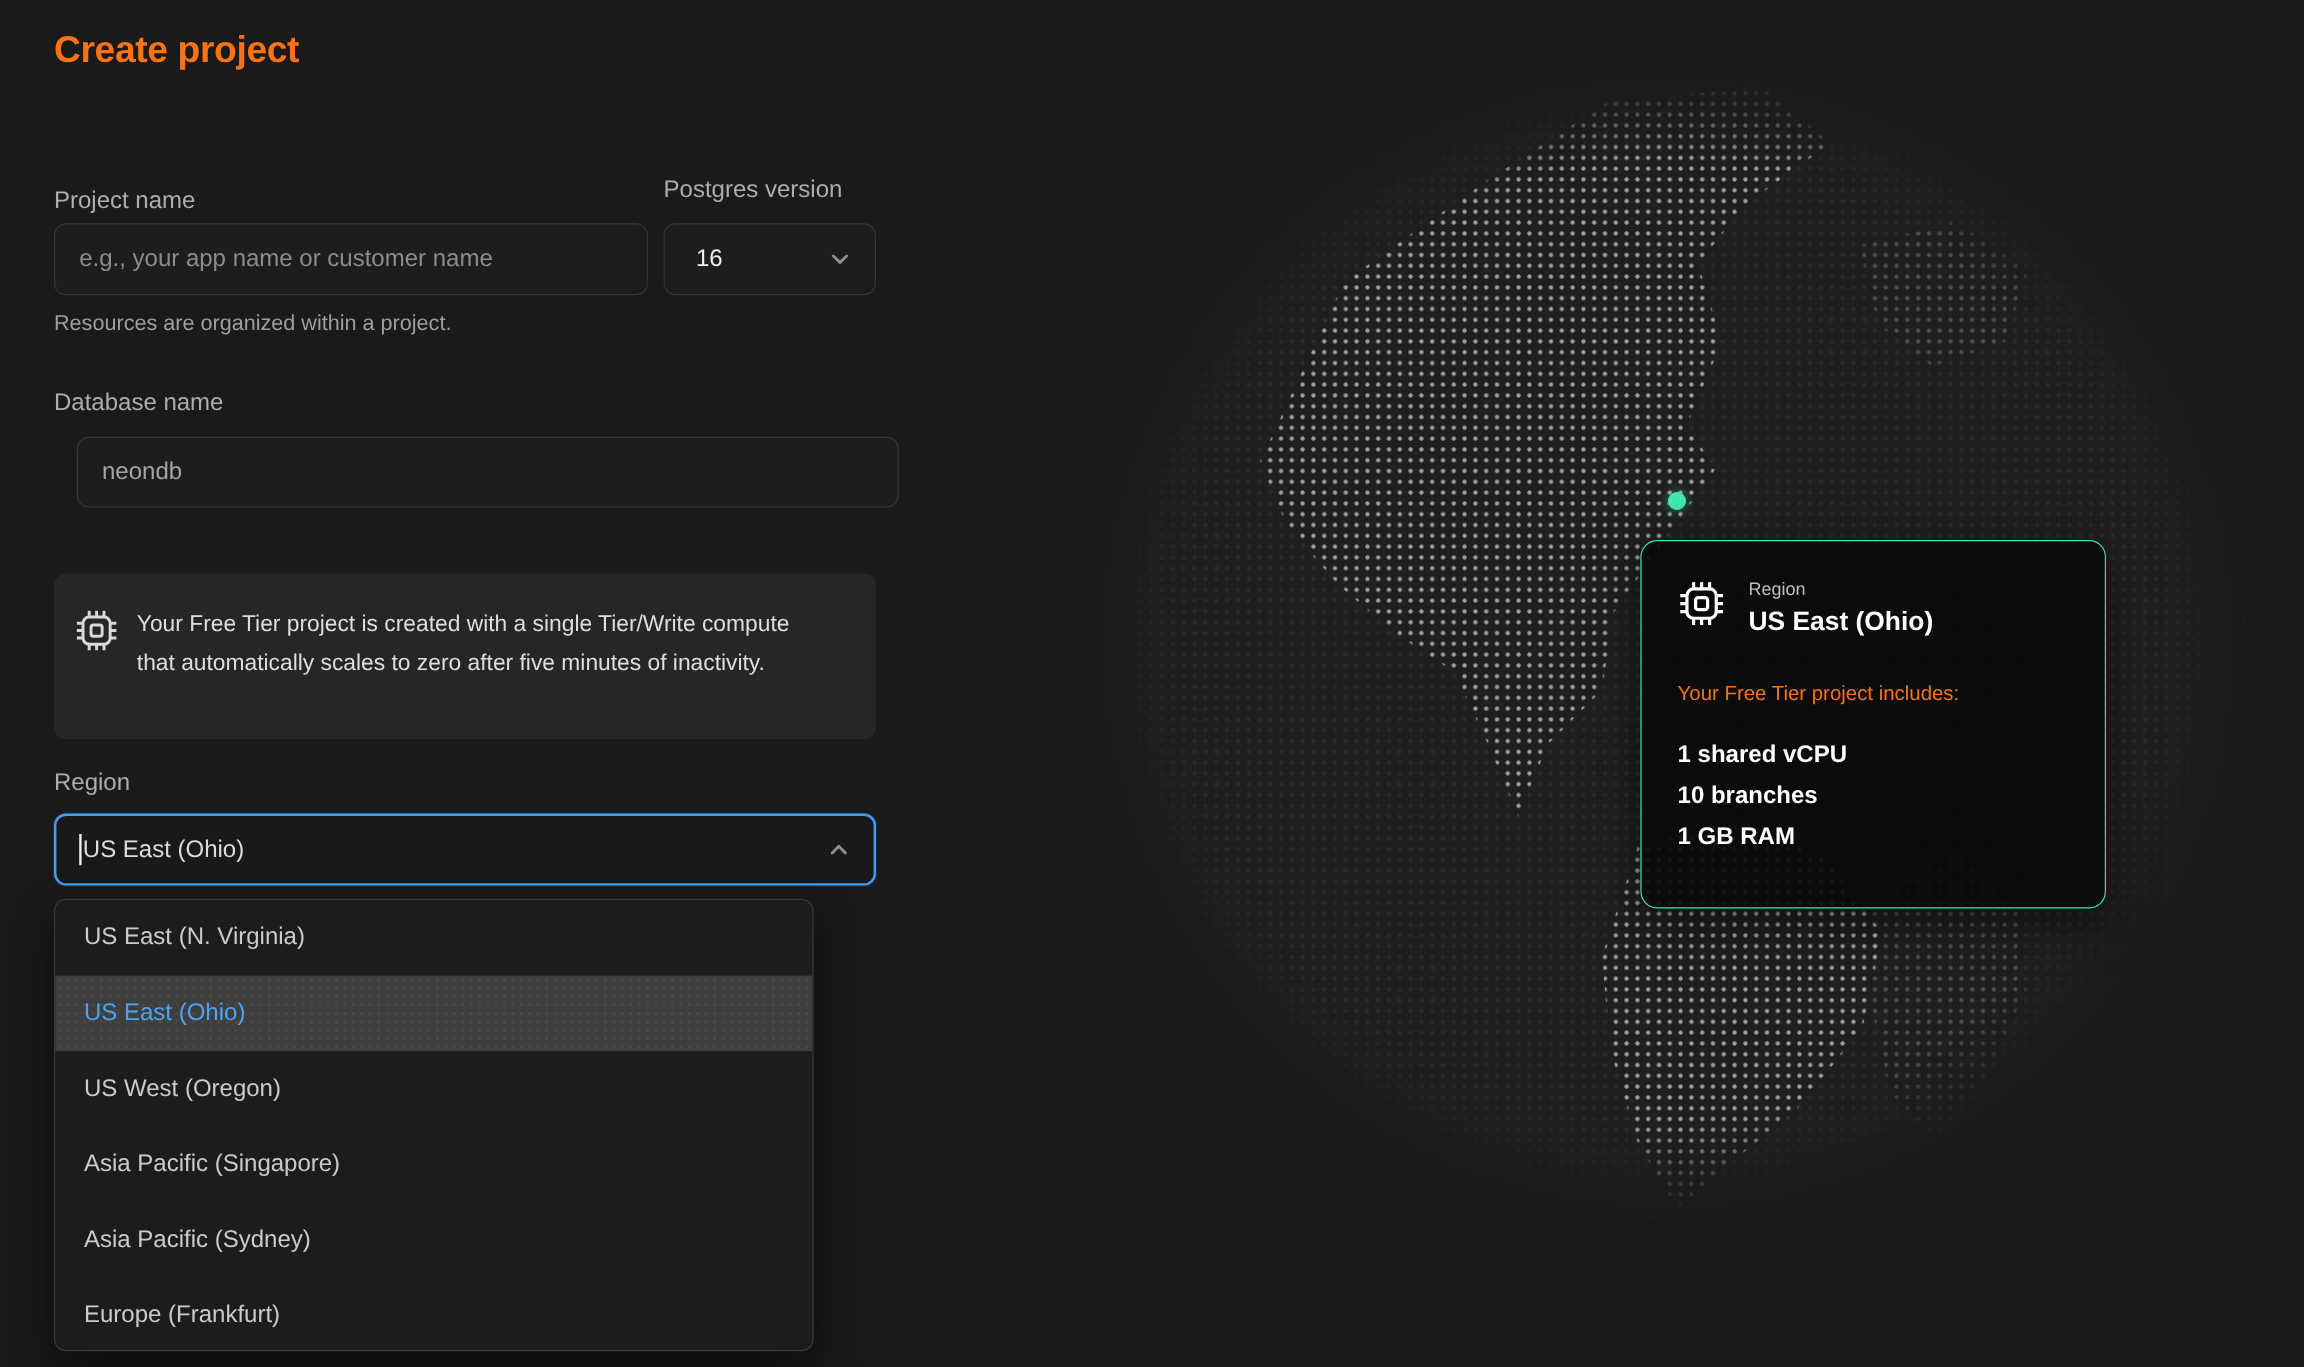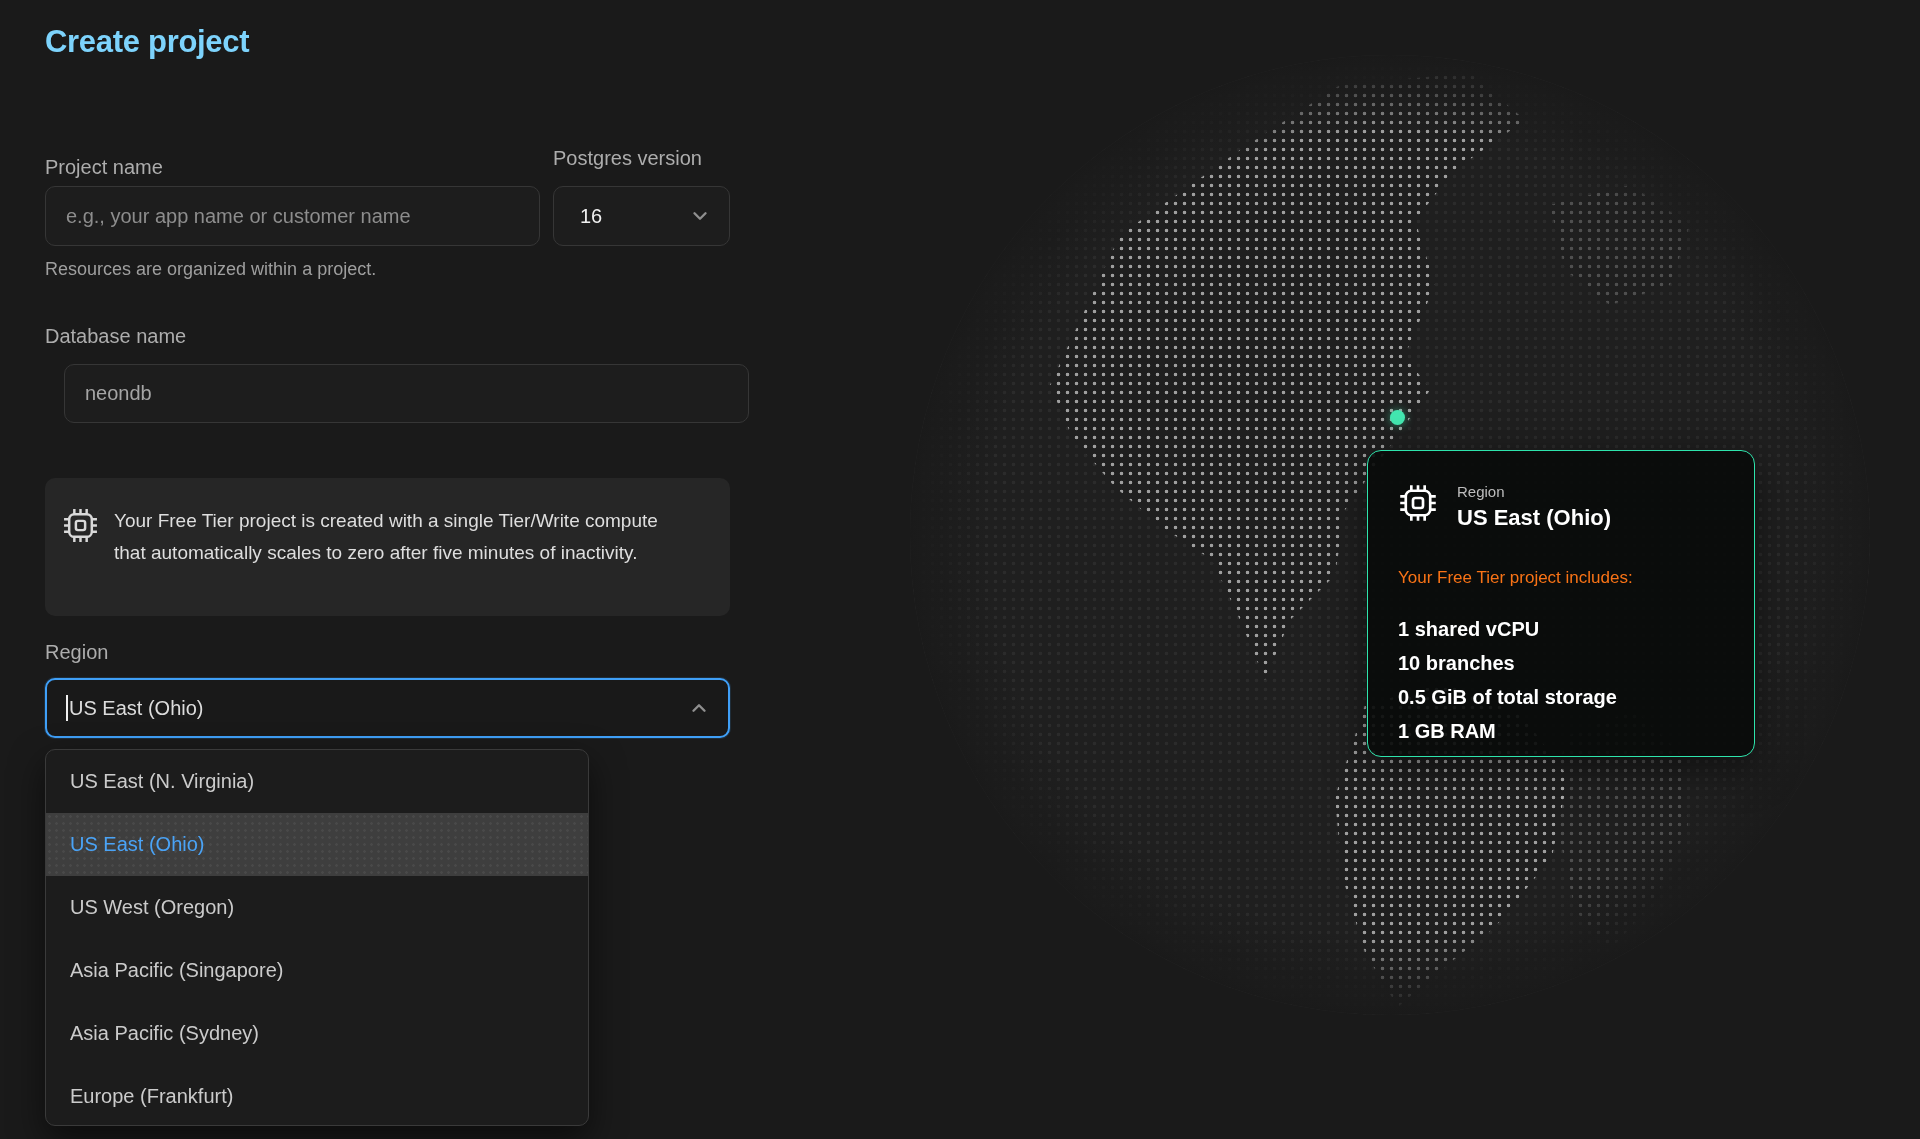--- a/index.html
+++ b/index.html
@@ -1,21 +1,21 @@
 <!DOCTYPE html>
 <html><head>
 <meta charset="utf-8">
 <style>
   * { margin:0; padding:0; box-sizing:border-box; }
   html,body { width:1920px; height:1139px; background:#1a1a1a; overflow:hidden;
               font-family:"Liberation Sans", sans-serif; }
   .abs { position:absolute; }
 
   
-  .page-title { left:45px; top:24px; font-size:31px; font-weight:700; color:#7dd3fc; letter-spacing:-0.3px; }
+  .page-title { left:45px; top:24px; font-size:31px; font-weight:700; color:#f97316; letter-spacing:-0.3px; }
   .field-label { font-size:20px; color:#adadad; }
   .inp {
     background:#1d1d1d; border:1px solid #363636; border-radius:10px;
     color:#e6e6e6; font-size:20px; padding:0 20px; outline:none;
     font-family:"Liberation Sans", sans-serif;
   }
   .inp::placeholder { color:#8d8d8d; }
   .inp.gray-value { color:#a5a5a5; }
   .select-box {
     background:#1d1d1d; border:1px solid #363636; border-radius:10px;
@@ -32,21 +32,21 @@
 
   .combo {
     left:45px; top:678px; width:685px; height:60px; background:#191919;
     border:2px solid #3f9ff7; border-radius:10px; display:flex; align-items:center;
     padding:0 18px 0 19px; box-shadow:0 0 0 1px rgba(63,159,247,.15);
   }
   .combo-text { color:#dcdcdc; font-size:20px; flex:1; }
   .caret { display:inline-block; width:2px; height:26px; background:#efefef; vertical-align:-6px; margin-right:1px; }
 
   .dropdown {
-    left:45px; top:749px; width:544px; height:377px; background:#1c1c1c;
+    left:45px; top:749px; width:633px; height:377px; background:#1c1c1c;
     border:1px solid #3a3a3a; border-radius:10px; overflow:hidden;
     box-shadow:0 14px 34px rgba(0,0,0,.55);
   }
   .dd-item {
     height:63px; display:flex; align-items:center; padding:0 24px;
     font-size:20px; color:#cbcbcb; cursor:pointer;
   }
   .dd-item.selected {
     background-color:#3e3e3e; color:#4aa3f6;
     background-image:radial-gradient(rgba(255,255,255,.06) 1px, transparent 1.6px);
@@ -114,21 +114,20 @@
       <div class="tc-region-name">US East (Ohio)</div>
     </div>
   </div>
   <div class="tc-includes-title">Your Free Tier project includes:</div>
   <div>
 
       <div class="inc-item"><span>1 shared vCPU</span></div>
 
       <div class="inc-item"><span>10 branches</span></div>
 
-      <div class="inc-item"><span>0.5 GiB of total storage</span></div>
 
       <div class="inc-item"><span>1 GB RAM</span></div>
     </div>
 </div>
 
 <h1 class="abs page-title">Create project</h1>
 
 <label class="abs field-label" style="left:45px; top:156px;">Project name</label>
 <label class="abs field-label" style="left:553px; top:147px;">Postgres version</label>
 

